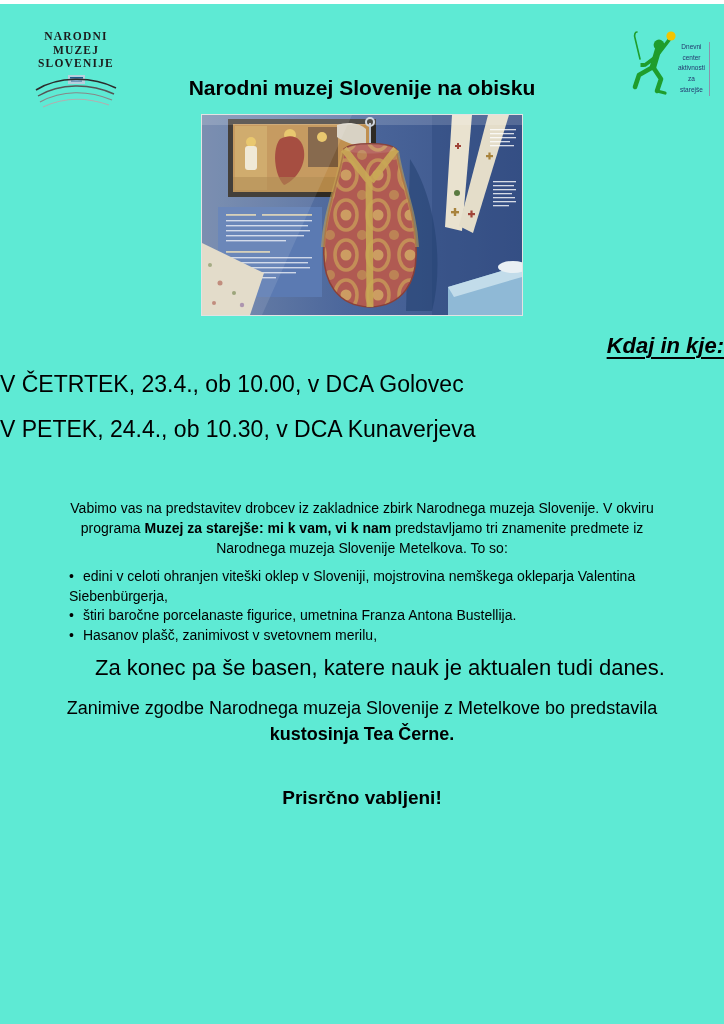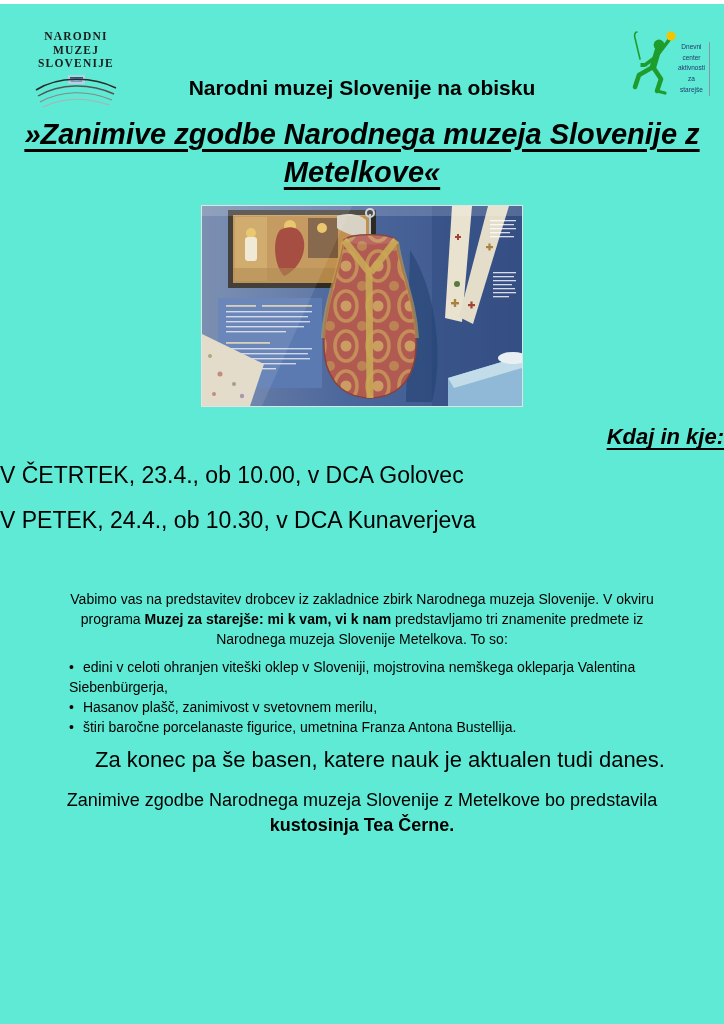--- a/index.html
+++ b/index.html
@@ -77,21 +77,20 @@
     <div class="dca-text">
       <div>Dnevni</div>
       <div>center</div>
       <div>aktivnosti</div>
       <div>za</div>
       <div>starejše</div>
     </div>
   </div>
 
   <div class="kicker">Narodni muzej Slovenije na obisku</div>
-  <h1 class="title">»Zanimive zgodbe Narodnega muzeja Slovenije z Metelkove«</h1>
 
   <div class="photo">
     <svg viewBox="0 0 320 200" preserveAspectRatio="none">
       <defs>
         <linearGradient id="wall" x1="0" y1="0" x2="1" y2="0">
           <stop offset="0" stop-color="#6d83a8"></stop>
           <stop offset="0.45" stop-color="#4c679c"></stop>
           <stop offset="1" stop-color="#3a5489"></stop>
         </linearGradient>
         <pattern id="damask" width="32" height="40" patternUnits="userSpaceOnUse">
@@ -202,20 +201,21 @@
   </div>
 
   <h2 class="kdaj">Kdaj in kje:</h2>
   <div class="date-line first">V ČETRTEK, 23.4., ob 10.00, v DCA Golovec</div>
   <div class="date-line second">V PETEK, 24.4., ob 10.30, v DCA Kunaverjeva</div>
 
   <p class="intro"><span>Vabimo vas na predstavitev drobcev iz zakladnice zbirk Narodnega muzeja Slovenije. V okviru programa </span><strong>Muzej za starejše: mi k vam, vi k nam</strong><span> predstavljamo tri znamenite predmete iz Narodnega muzeja Slovenije Metelkova. To so:</span></p>
 
   <div class="bullets">
     <div class="bullet"><span class="marker">•</span><span>edini v celoti ohranjen viteški oklep v Sloveniji, mojstrovina nemškega okleparja Valentina Siebenbürgerja,</span></div>
+    <div class="bullet"><span class="marker">•</span><span>štiri baročne porcelanaste figurice, umetnina Franza Antona Bustellija.</span></div>
     <div class="bullet"><span class="marker">•</span><span>Hasanov plašč, zanimivost v svetovnem merilu,</span></div>
-    <div class="bullet"><span class="marker">•</span><span>štiri baročne porcelanaste figurice, umetnina Franza Antona Bustellija.</span></div>
   </div>
 
   <p class="fable">Za konec pa še basen, katere nauk je aktualen tudi danes.</p>
   <p class="closing"><span>Zanimive zgodbe Narodnega muzeja Slovenije z Metelkove bo predstavila </span><strong>kustosinja Tea Černe.</strong></p>
+  <p class="invitation">Prisrčno vabljeni!</p>
 
 </div>
 
 </body></html>

